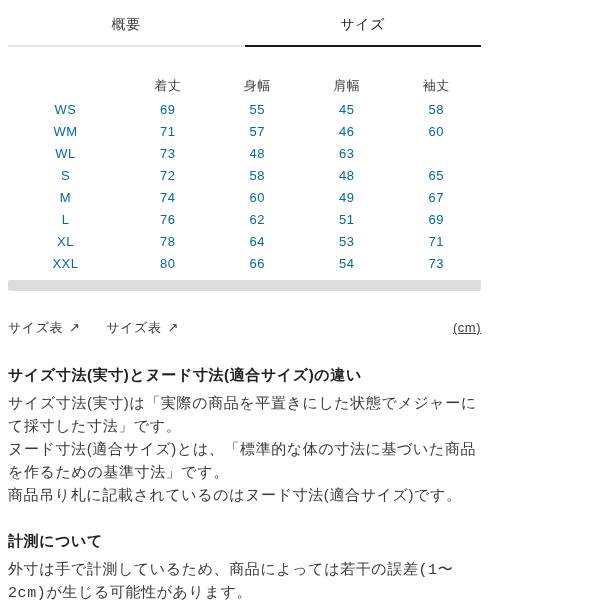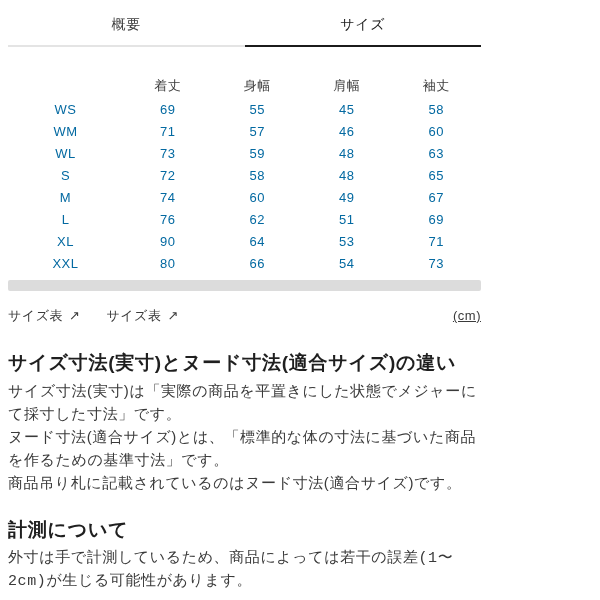--- a/index.html
+++ b/index.html
@@ -51,37 +51,37 @@
   .scrollbar {
     margin-top: 5px;
     height: 11px;
     width: 100%;
     background: #dcdcdc;
     border-radius: 2px;
   }
 
   
   .links-row {
-    margin-top: 15px;
+    margin-top: 27px;
     display: flex;
     align-items: center;
     gap: 26px;
     font-size: 13px;
     line-height: 19px;
     letter-spacing: 0.04em;
   }
   .links-row a { color: #3a3a3a; text-decoration: none; cursor: pointer; }
   .ext-arrow { display: inline-block; margin-left: 6px; font-size: 13px; }
   .unit { margin-left: auto; color: #3a3a3a; text-decoration: underline; }
 
   
   .section-1 { margin-top: 29px; }
   .section-2 { margin-top: 28px; font-family: Liberation Mono, monospace; }
   .section h3 {
-    font-size: 19px;
+    font-size: 15px;
     line-height: 18px;
     font-weight: bold;
     color: #1f1f1f;
     letter-spacing: 0.04em;
     margin-bottom: 7px;
   }
   .section p {
     font-size: 15px;
     line-height: 23px;
     letter-spacing: 0.04em;
@@ -122,21 +122,20 @@
         <div class="trow">
           <div class="cell">WM</div>
           <div class="cell">71</div>
           <div class="cell">57</div>
           <div class="cell">46</div>
           <div class="cell">60</div>
         </div>
         <div class="trow">
           <div class="cell">WL</div>
           <div class="cell">73</div>
-          <div class="cell">59</div>
           <div class="cell">48</div>
           <div class="cell">63</div>
         </div>
         <div class="trow">
           <div class="cell">S</div>
           <div class="cell">72</div>
           <div class="cell">58</div>
           <div class="cell">48</div>
           <div class="cell">65</div>
         </div>
@@ -149,21 +148,21 @@
         </div>
         <div class="trow">
           <div class="cell">L</div>
           <div class="cell">76</div>
           <div class="cell">62</div>
           <div class="cell">51</div>
           <div class="cell">69</div>
         </div>
         <div class="trow">
           <div class="cell">XL</div>
-          <div class="cell">90</div>
+          <div class="cell">78</div>
           <div class="cell">64</div>
           <div class="cell">53</div>
           <div class="cell">71</div>
         </div>
         <div class="trow">
           <div class="cell">XXL</div>
           <div class="cell">80</div>
           <div class="cell">66</div>
           <div class="cell">54</div>
           <div class="cell">73</div>

